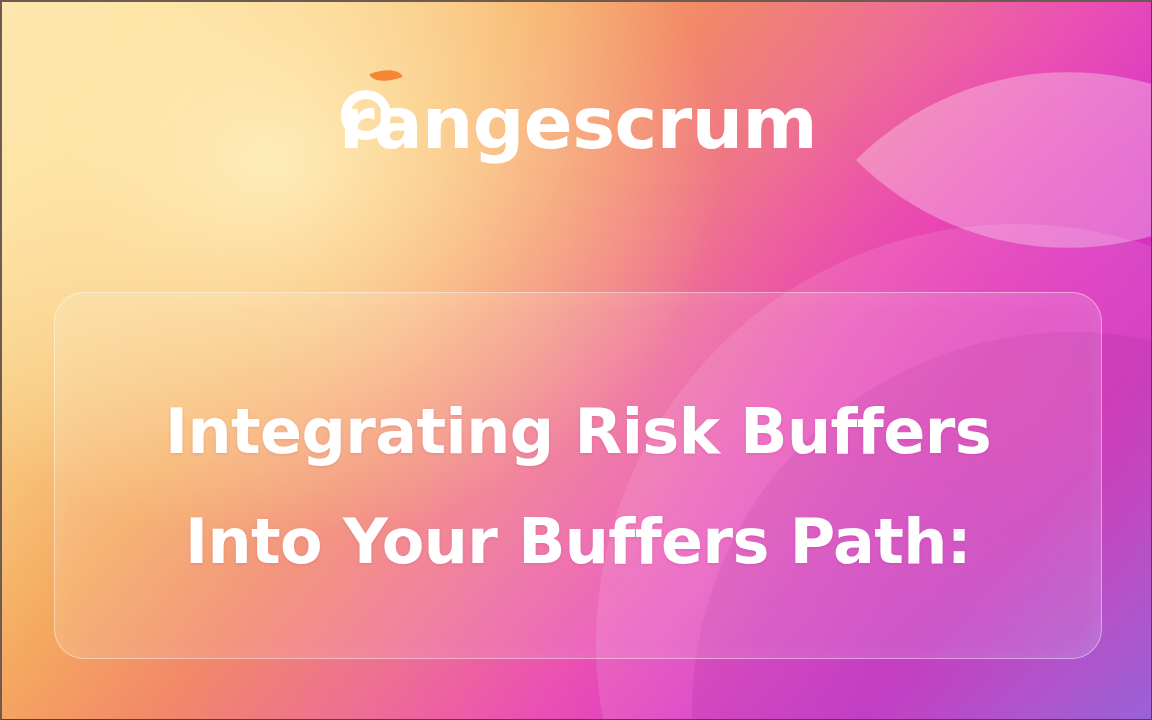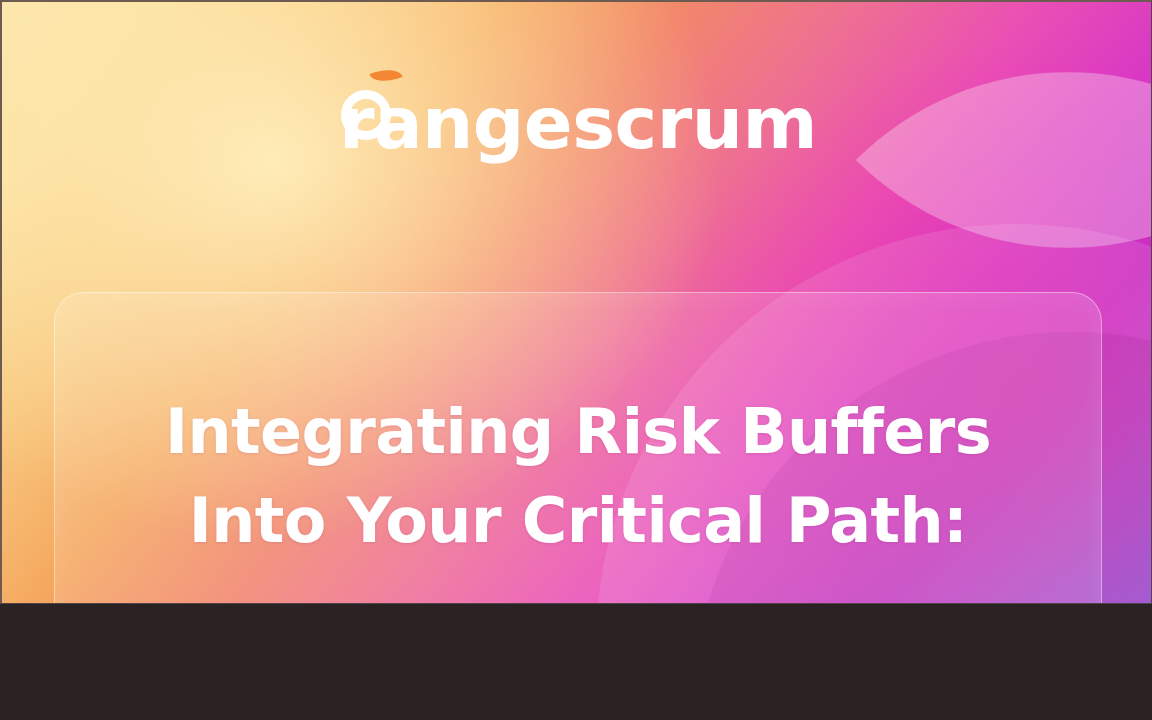--- a/index.html
+++ b/index.html
@@ -11,21 +11,21 @@
   body {
     width: 1152px;
     height: 720px;
     overflow: hidden;
     font-family: "Liberation Sans", sans-serif;
   }
 
   .slide {
     position: relative;
     width: 1152px;
-    height: 604px;
+    height: 720px;
     overflow: hidden;
     box-sizing: border-box;
     border-top: 2px solid #6d5a50;
     border-left: 2px solid #6d5a50;
     border-right: 1px solid #51434a;
     border-bottom: 1px solid #51434a;
     background:
       linear-gradient(128deg,
         #fbe5ab 0%,
         #fbdf9e 9%,
@@ -185,21 +185,21 @@
     box-sizing: border-box;
     text-align: center;
     color: #ffffff;
     font-family: "DejaVu Sans", sans-serif;
     font-weight: bold;
     font-size: 62px;
     line-height: 89px;
     letter-spacing: -0.6px;
     text-shadow: 0 1px 3px rgba(140,30,110,0.16);
   }
-  .title .tline { display: block; white-space: nowrap; }
+  .title .tline { display: block; white-space: nowrap; margin-top: 21px; }
 </style>
 </head>
 <body>
 
 <div class="slide">
 
   <div class="wash-warm"></div>
   <div class="wash-magenta"></div>
 
   <div class="deco-circle"></div>
@@ -213,17 +213,17 @@
     <div class="logo-inner">
       <span class="logo-ring"></span>
       <span class="logo-leaf"></span>
       <span class="logo-text"><span class="logo-o">O</span><span>rangescrum</span></span>
     </div>
   </div>
 
   <div class="card">
     <h1 class="title">
       <span class="tline">Integrating Risk Buffers</span>
-      <span class="tline">Into Your Critical Path:</span>
+      <span class="tline">Into Your Buffers Path:</span>
     </h1>
   </div>
 
 </div>
 
 </body></html>

